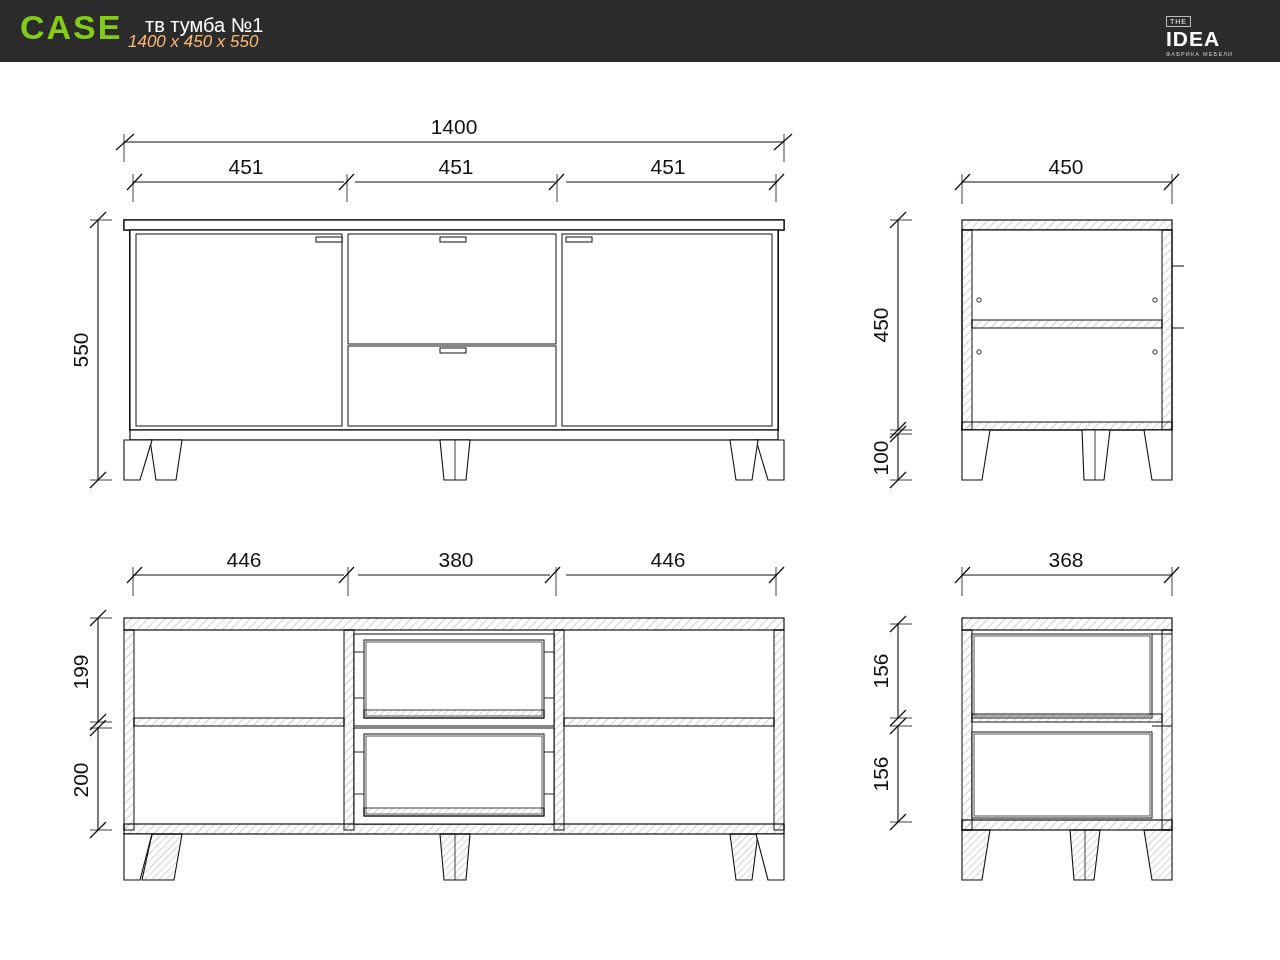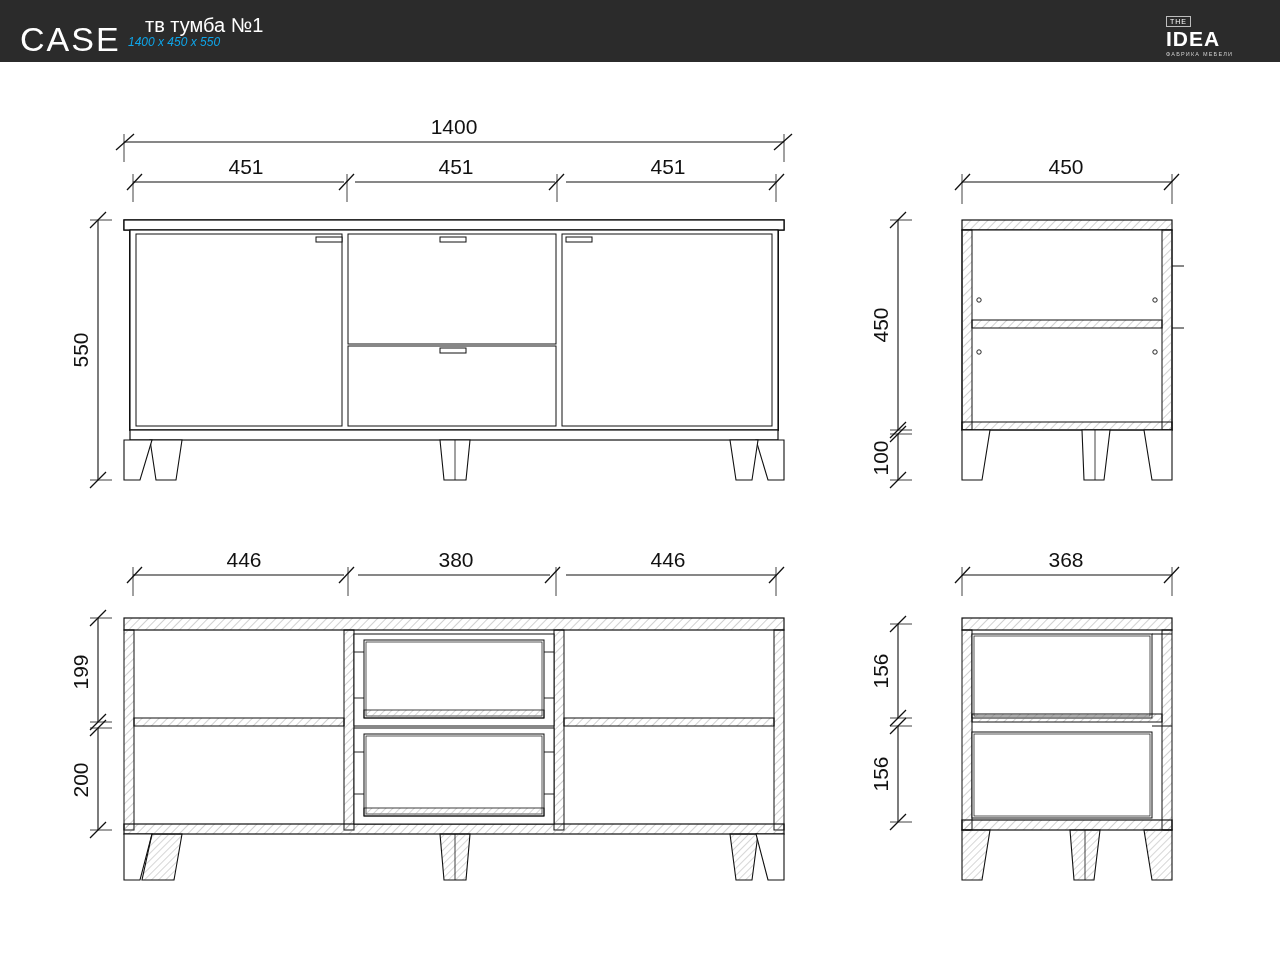--- a/index.html
+++ b/index.html
@@ -17,32 +17,32 @@
   }
 
   
   .header {
     position: absolute; left: 0; top: 0;
     width: 1280px; height: 62px;
     background: #2b2b2b;
     color: #ffffff;
   }
   .brand-title {
-    position: absolute; left: 20px; top: 20px;
+    position: absolute; left: 20px; top: 8px;
     font-size: 34px; letter-spacing: 2px;
-    font-weight: 400; color: #ffffff;
+    font-weight: 700; color: #84cc16;
     line-height: 38px;
   }
   .brand-sub {
     position: absolute; left: 128px; top: 16px;
     font-size: 20px; color: #ffffff; line-height: 18px; margin-left: 17px;
   }
   .brand-dims {
     position: absolute; left: 128px; top: 35px;
-    font-size: 12px; color: #0ea5e9; font-style: italic; line-height: 14px;
+    font-size: 17px; color: #fdba74; font-style: italic; line-height: 14px;
   }
   .logo-box {
     position: absolute; right: 18px; top: 10px;
     width: 96px; height: 44px;
   }
   .logo-the {
     font-size: 7px; color: #ffffff; letter-spacing: 1px;
     border: 1px solid #bdbdbd; display: inline-block;
     padding: 0 3px; line-height: 9px; margin-bottom: 1px;
   }

